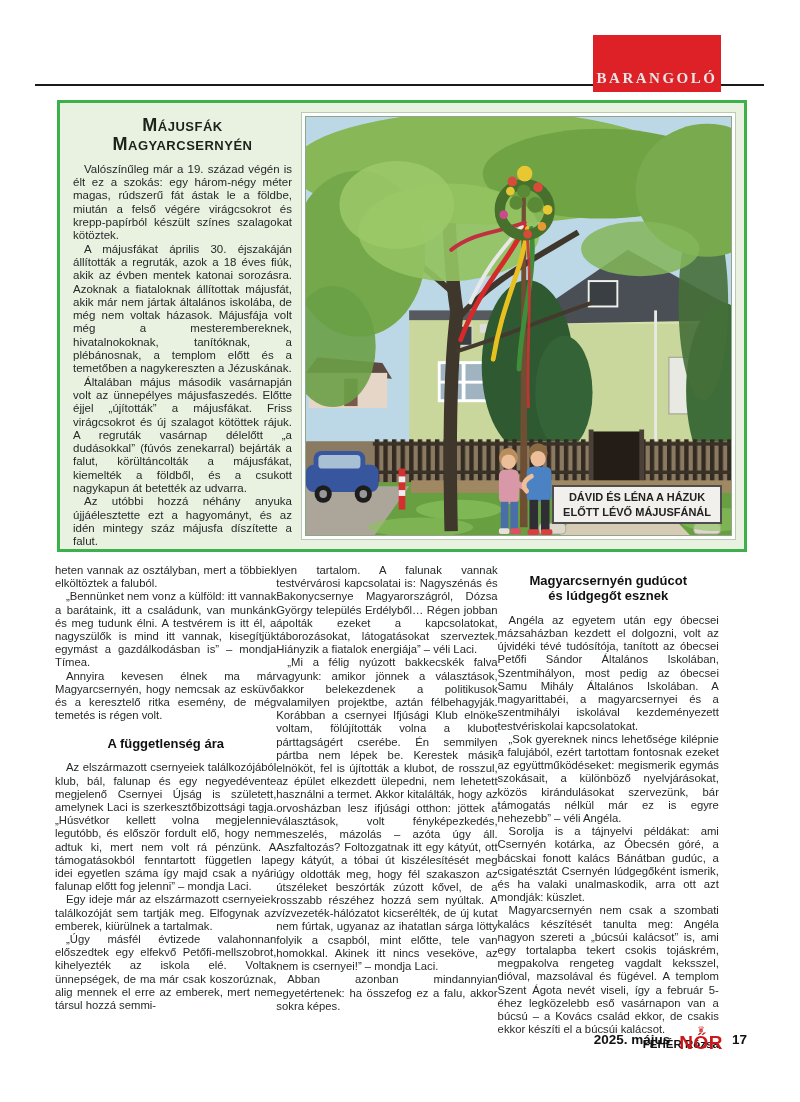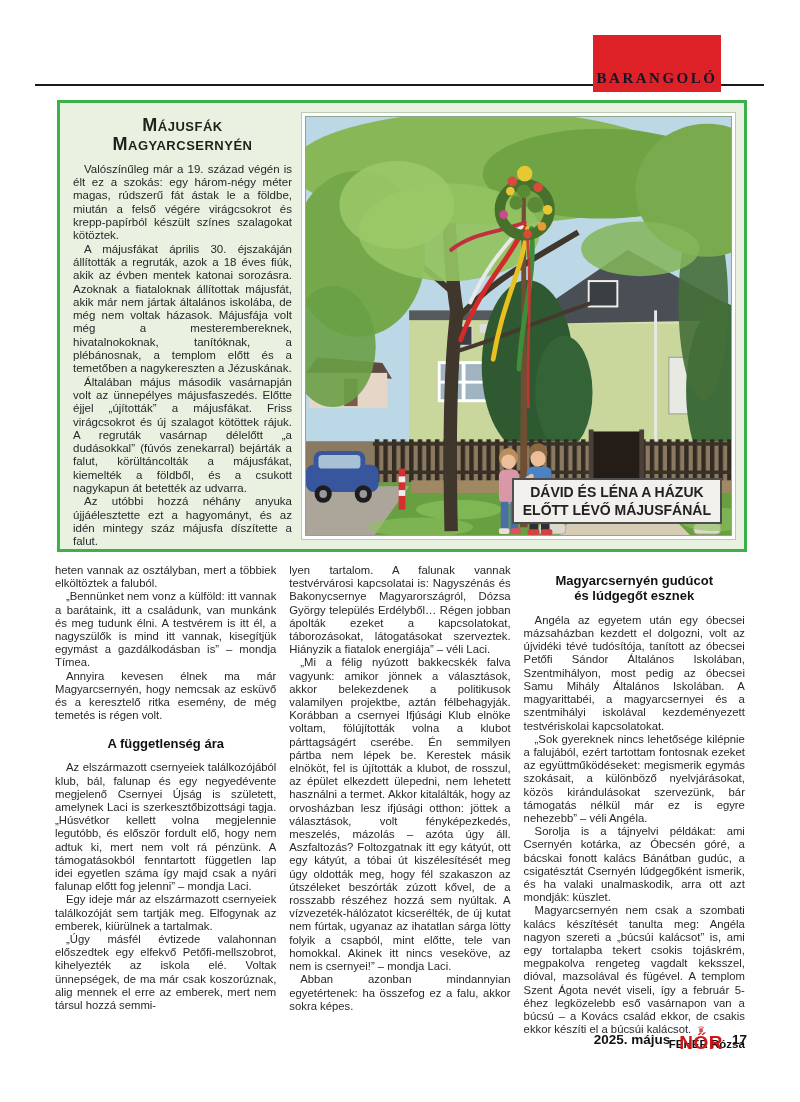--- a/index.html
+++ b/index.html
@@ -9,21 +9,21 @@
     font-family:"Liberation Sans",sans-serif;color:#221f20;overflow:hidden;
     margin:0 auto;
   }
   
   .top-rule{position:absolute;left:35px;top:84px;width:729px;height:2px;background:#1a1a1a;}
   .banner{
     position:absolute;left:593px;top:35px;width:128px;height:57px;background:#dd2127;
     display:flex;align-items:flex-end;justify-content:center;padding-bottom:5px;z-index:2;
   }
   .banner span{
-    font-family:"Liberation Serif",serif;font-weight:bold;color:#0f172a;
+    font-family:"Liberation Serif",serif;font-weight:bold;color:#e5e5e5;
     font-size:15px;letter-spacing:2.5px;
   }
   
   .feature{
     position:absolute;left:57px;top:100px;width:690px;height:452px;
     border:3px solid #3cb04a;background:#e9f2e0;display:flex;
     padding:9px 8px 9px 13px;gap:9px;
   }
   .feature-text{width:219px;flex:none;}
   .feature-title{
@@ -33,24 +33,24 @@
   }
   .feature-text .body p{margin:0;font-size:11.5px;line-height:13.3px;text-align:justify;text-indent:11px;color:#26292a;}
   
   .photo-frame{
     flex:1;background:#fff;padding:3px;border:1px solid #b9cbb2;position:relative;align-self:stretch;
   }
   .photo{position:relative;width:100%;height:100%;border:1px solid #8fa68c;overflow:hidden;background:#bcd8e6;}
   .photo svg{display:block;width:100%;height:100%;}
   .photo-caption{
     position:absolute;right:9px;bottom:11px;background:#f1f0ec;border:2px solid #4e4e4e;
-    padding:3px 9px;text-align:center;font-weight:bold;font-size:14px;line-height:1.3;color:#222;margin-top:39px;
-  }
-  
-  .columns{position:absolute;left:55px;top:564px;width:690px;display:flex;gap:13px;}
+    padding:3px 9px;text-align:center;font-weight:bold;font-size:11px;line-height:1.3;color:#222;margin-top:39px;
+  }
+  
+  .columns{position:absolute;left:55px;top:564px;width:690px;display:flex;}
   .col{width:221.3px;flex:none;}
   .col p{margin:0;font-size:11.3px;line-height:13.2px;text-align:justify;text-indent:11px;color:#26292a;}
   .col p.noindent{text-indent:0;}
   .col-heading{
     text-align:center;font-weight:bold;font-size:13px;line-height:1.15;color:#111;
     margin:15px 0 9px 0;
   }
   .col-heading.first{margin-top:10px;margin-bottom:10px;}
   .byline{text-align:right;font-weight:bold;font-size:11.5px;margin-top:2px;color:#111;}
   

